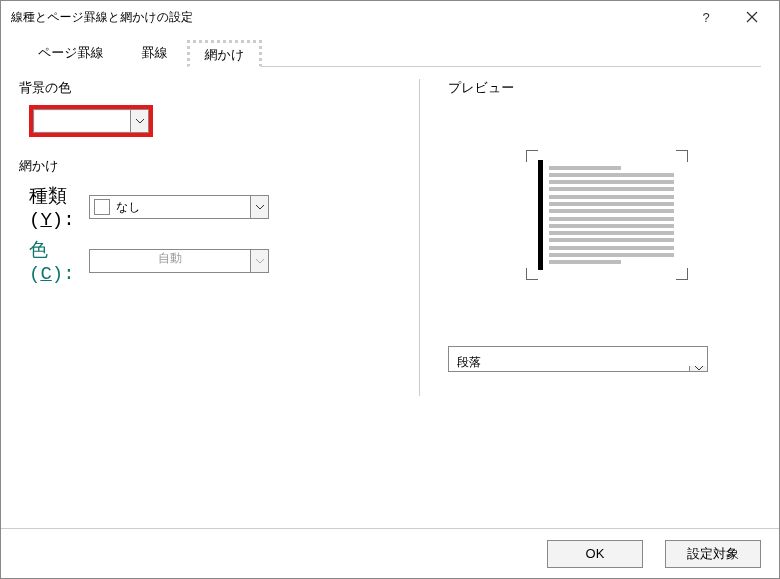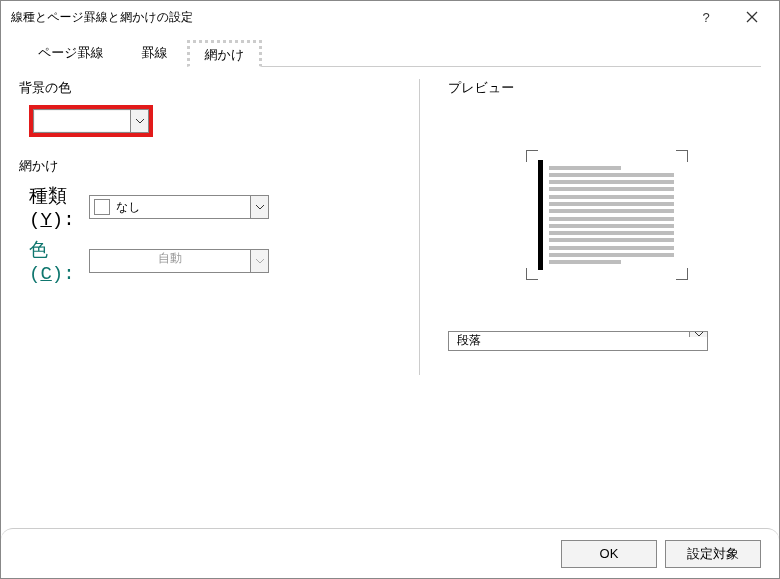--- a/index.html
+++ b/index.html
@@ -196,42 +196,41 @@
   .crop.tl { left: 6px; top: 0; border-left-width:1px; border-top-width:1px; }
   .crop.tr { right: 2px; top: 0; border-right-width:1px; border-top-width:1px; }
   .crop.bl { left: 6px; bottom: 0; border-left-width:1px; border-bottom-width:1px; }
   .crop.br { right: 2px; bottom: 0; border-right-width:1px; border-bottom-width:1px; }
   .apply-section {
     margin-top: auto;
     padding-bottom: 24px;
   }
   .apply-combo {
     width: 260px;
-    height: 20px;
-    border: 1px solid #888;
-    background: #fff;
-    display: flex;
-    align-items: flex-start;
-    margin-top: 6px;
+    height: 26px;
+    border: 1px solid #888;
+    background: #fff;
+    display: flex;
+    align-items: flex-end;
+    margin-top: 21px;
   }
   .apply-combo .body {
     flex: 1;
     display: flex;
     align-items: center;
     padding-left: 8px;
   }
   .footer {
     height: 50px;
     border-top: 1px solid #ccc;
     display: flex;
     align-items: center;
     justify-content: flex-end;
     padding-right: 18px;
-    gap: 8px;
-    border-radius: 12px;
+    gap: 22px;
   }
   .btn {
     min-width: 96px;
     height: 28px;
     border: 1px solid #888;
     background: #f3f3f3;
     display: flex;
     align-items: center;
     justify-content: center;
     font-size: 13px;

